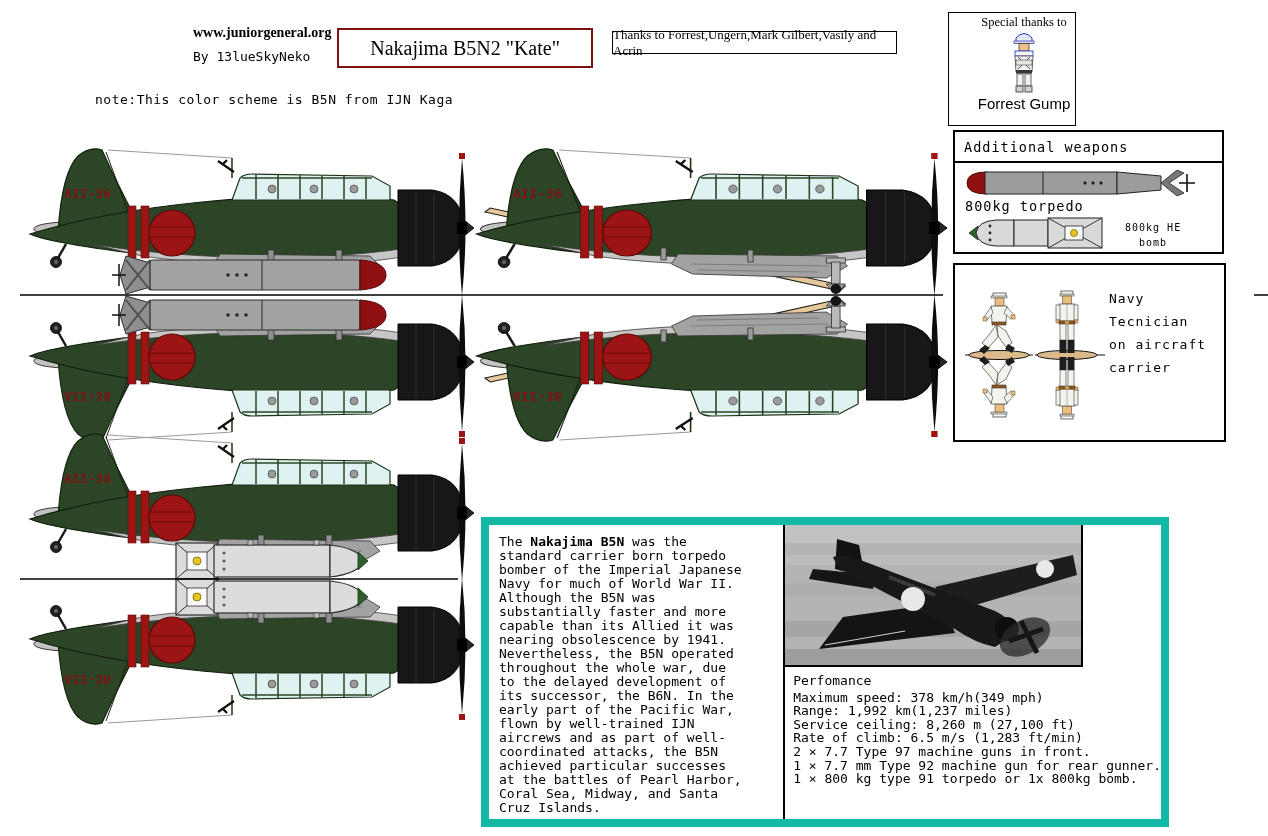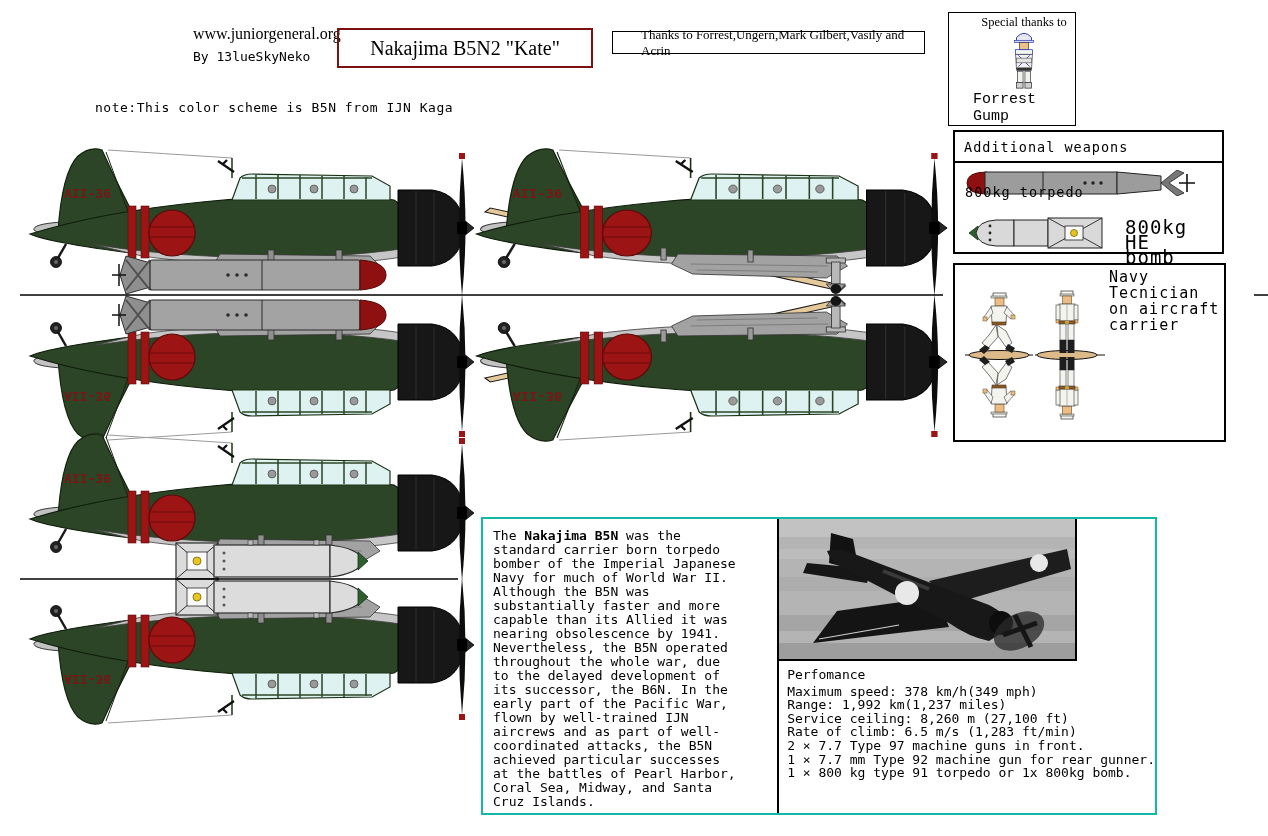--- a/index.html
+++ b/index.html
@@ -1,38 +1,38 @@
 <!DOCTYPE html>
 <html><head>
 <meta charset="utf-8">
 <style>
   html,body{margin:0;padding:0;background:#fff;}
   body{width:1268px;height:836px;position:relative;font-family:"DejaVu Sans Mono",monospace;color:#000;overflow:hidden;}
   .abs{position:absolute;}
   .pre{white-space:pre-line;}
 
-  #site-name{left:193px;top:25px;font-family:"Liberation Serif",serif;font-weight:normal;font-size:16px;text-align:center;}
+  #site-name{left:193px;top:25px;font-family:"Liberation Serif",serif;font-weight:bold;font-size:14px;text-align:center;}
   #byline{left:193px;top:49px;font-size:13px;}
   #title-box{left:337px;top:28px;width:252px;height:36px;border:2px solid #7b1212;display:flex;align-items:center;justify-content:center;font-family:"Liberation Serif",serif;font-size:20px;}
-  #thanks-box{left:612px;top:31px;width:283px;height:21px;border:1px solid #000;display:flex;align-items:center;font-family:"Liberation Serif",serif;font-size:13px;padding-left:28px;}
-  #note-line{left:95px;top:100px;font-size:13px;letter-spacing:.5px;}
+  #thanks-box{left:612px;top:31px;width:283px;height:21px;border:1px solid #000;display:flex;align-items:center;font-family:"Liberation Serif",serif;font-size:13px;}
+  #note-line{left:95px;top:92px;font-size:13px;letter-spacing:.5px;}
 
   #special-box{left:948px;top:12px;width:102px;height:112px;border:1px solid #000;display:flex;flex-direction:column;align-items:center;padding-left:24px;}
   #special-intro{font-family:"Liberation Serif",serif;font-size:12.5px;margin-top:2px;}
-  #special-name{font-family:Liberation Mono, monospace;font-size:15px;margin-top:1px;}
+  #special-name{font-family:Liberation Sans, sans-serif;font-size:15px;margin-top:1px;}
 
   #weapons-box{left:953px;top:130px;width:267px;height:120px;border:2px solid #000;}
   #weapons-title{padding:7px 12px 6px 9px;font-size:13.5px;border-bottom:2px solid #000;letter-spacing:1px;}
-  #torpedo-label{left:10px;top:52px;font-size:13.5px;letter-spacing:1px;}
-  #bomb-label{left:170px;top:88px;font-size:19px;letter-spacing:1px;line-height:15px;}
+  #torpedo-label{left:10px;top:66px;font-size:13.5px;letter-spacing:1px;}
+  #bomb-label{left:170px;top:88px;font-size:10px;letter-spacing:1px;line-height:15px;text-align:center;}
 
   #navy-box{left:953px;top:263px;width:269px;height:175px;border:2px solid #000;}
-  #navy-label{left:154px;top:4px;font-size:15px;line-height:16px;letter-spacing:1px;}
-
-  #info-box{left:481px;top:517px;width:672px;height:294px;border:2px solid #14b8a6;display:flex;}
+  #navy-label{left:154px;top:22px;font-size:13px;line-height:23px;letter-spacing:1px;}
+
+  #info-box{left:481px;top:517px;width:672px;height:294px;border:8px solid #14b8a6;display:flex;}
   #info-left{width:285px;border-right:2px solid #000;padding:10px 6px 0 10px;font-size:13px;line-height:14px;white-space:pre-wrap;}
   #info-right{flex:1;position:relative;}
   #photo-frame{width:296px;height:140px;border-right:2px solid #000;border-bottom:2px solid #000;}
   #perf-area{padding:7px 0 0 8px;font-size:13px;line-height:13.6px;}
   .spec-heading{margin:0 0 3px 0;}
   .spec-block2{margin-top:10px;}
   .spec-line{white-space:pre;}
 </style>
 </head>
 <body>

